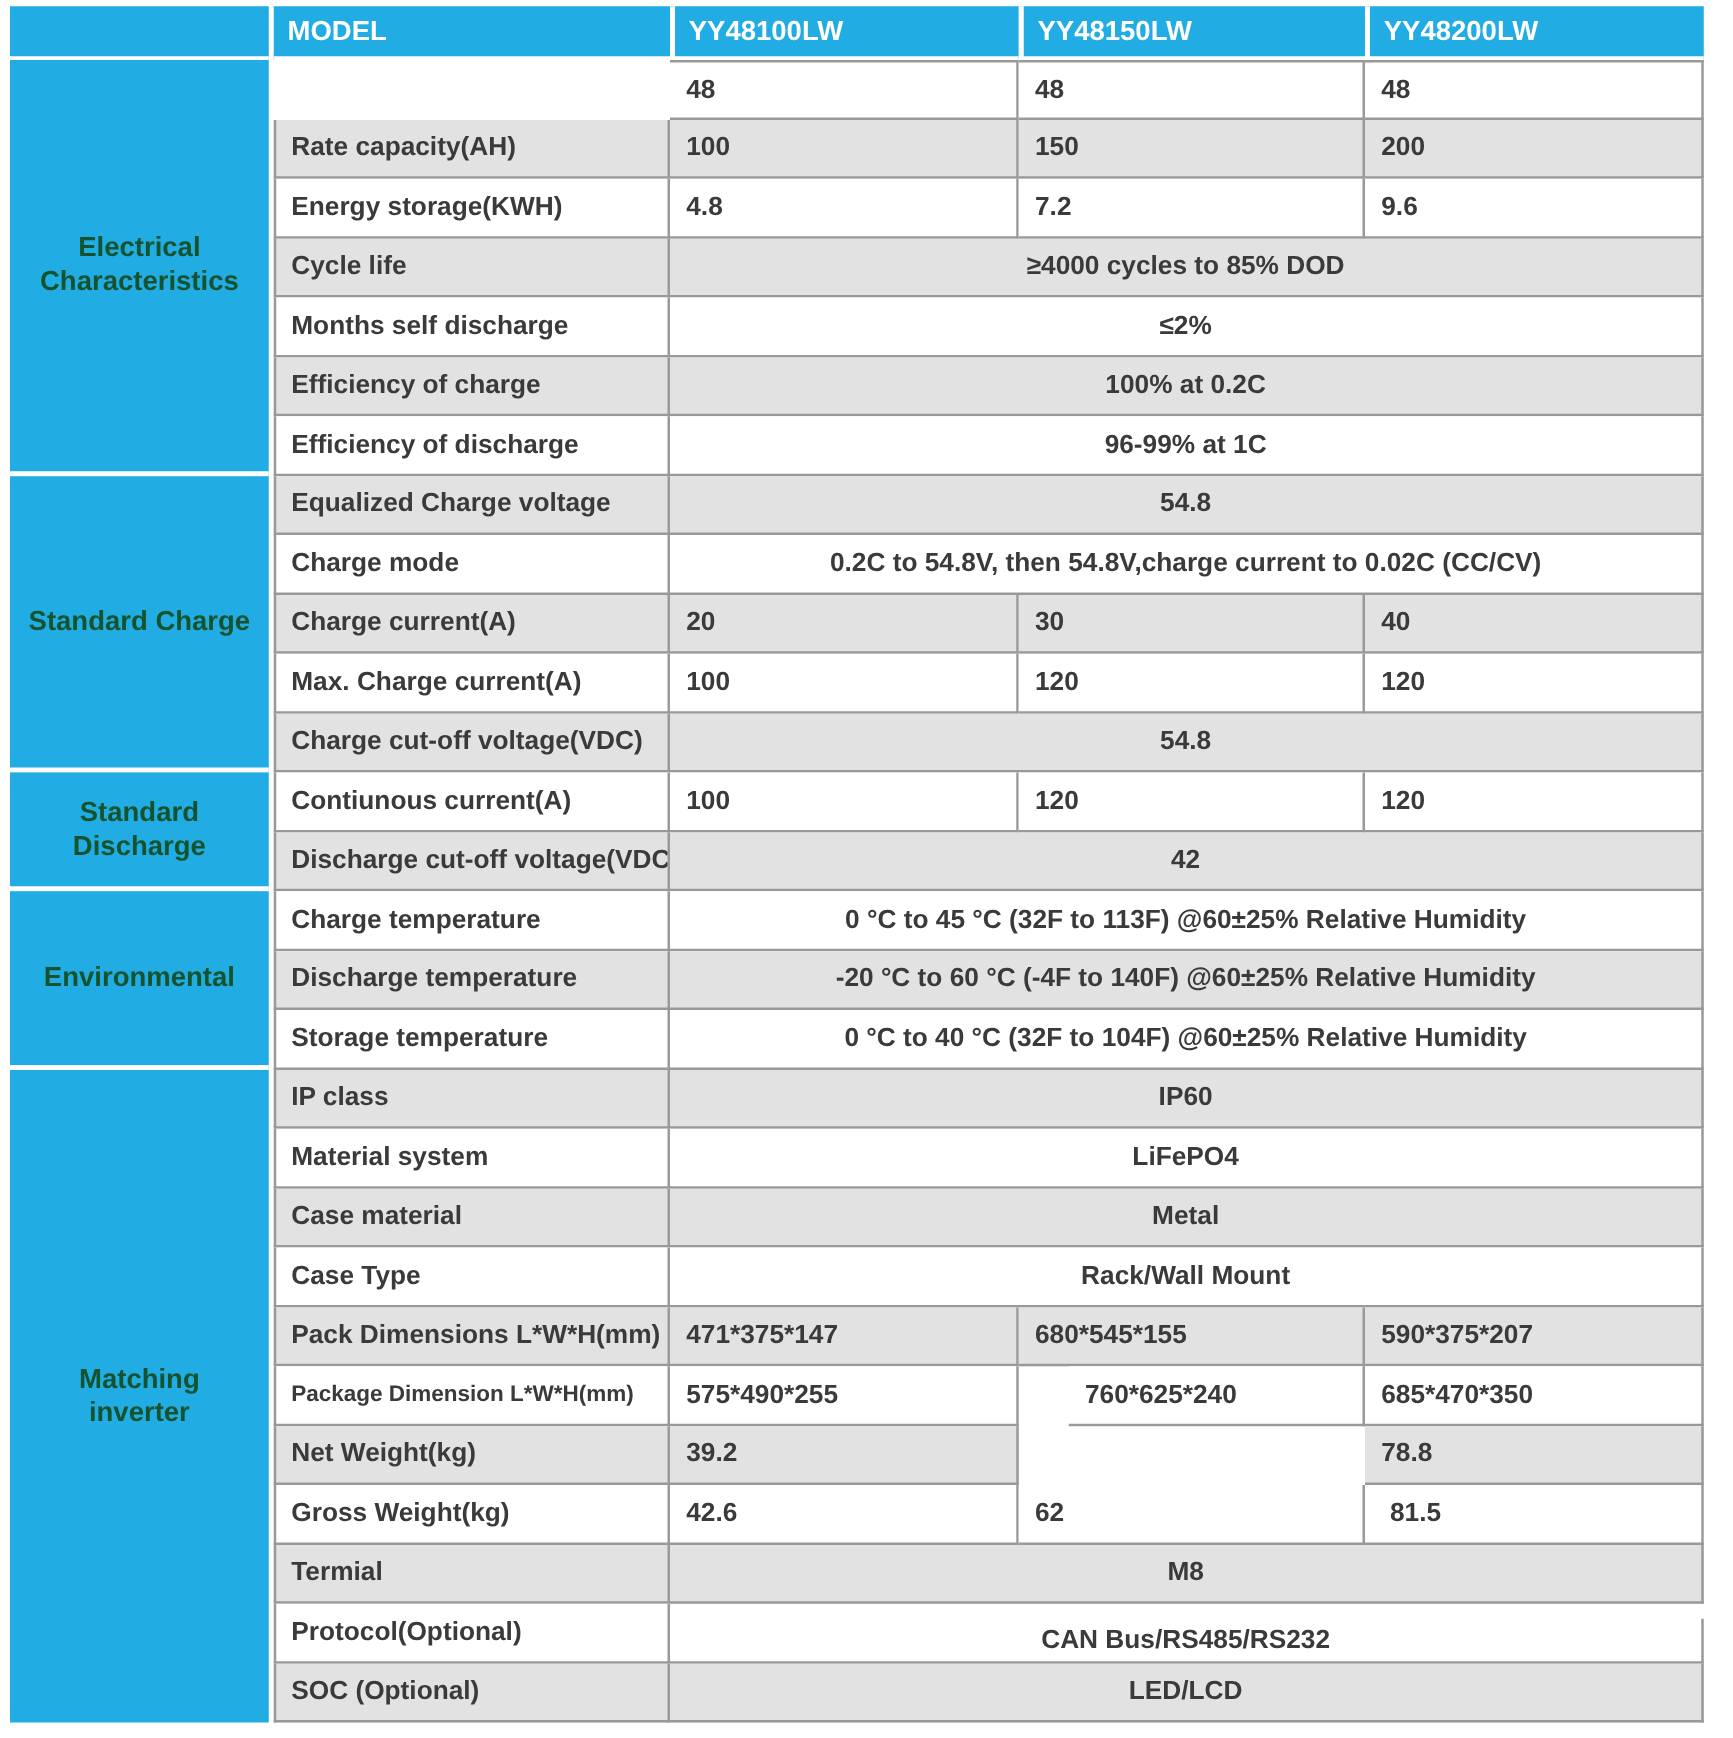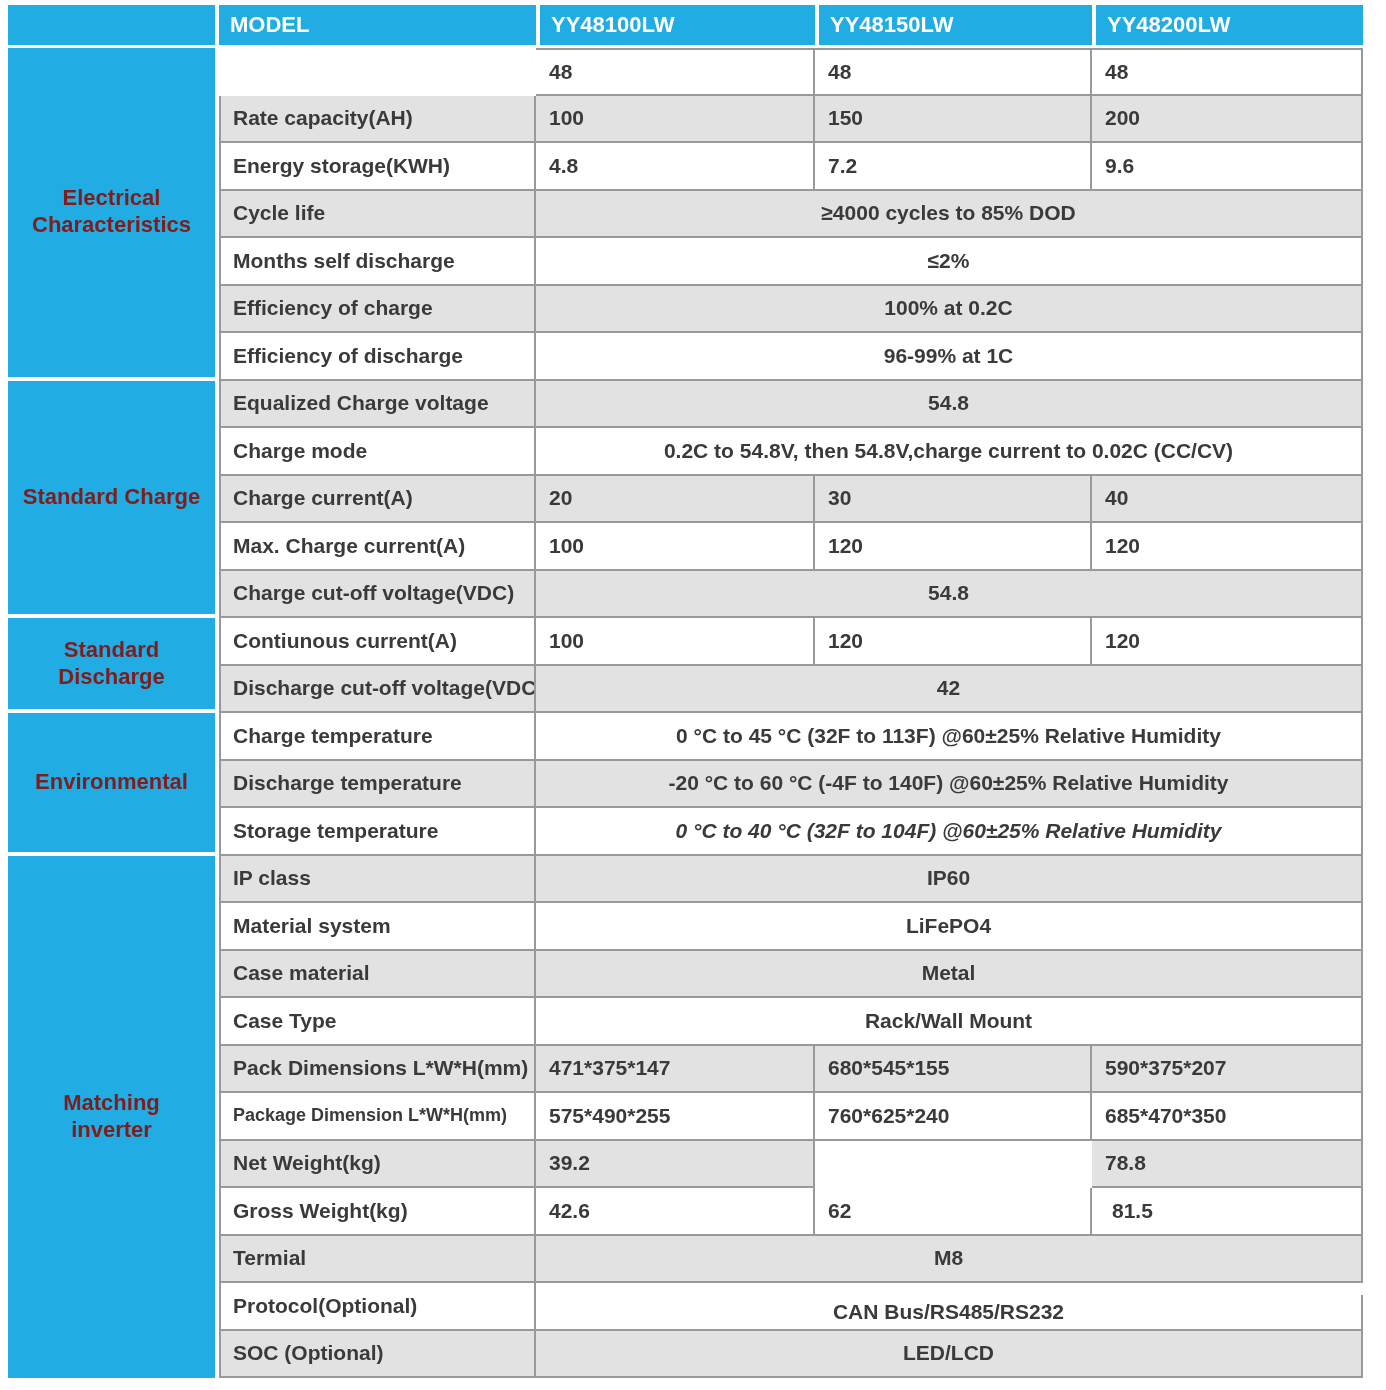--- a/index.html
+++ b/index.html
@@ -34,21 +34,21 @@
     padding-left:11px;border-bottom:3px solid #fff;
     white-space:nowrap;overflow:hidden;
   }
   .hc3{grid-column:3;}
   .hc4{grid-column:4;}
   .hc5{grid-column:5;}
   .hc6{grid-column:6;}
   .hsep{border-left:4px solid #fff;}
   
   .sec{
-    grid-column:1;background:var(--cyan);color:#7f1d1d;
+    grid-column:1;background:var(--cyan);color:#14532d;
     font-size:22px;line-height:1.22;text-align:center;
     display:flex;align-items:center;justify-content:center;
     padding:0 14px;border-bottom:4px solid #fff;
   }
   .sec.last{border-bottom:none;}
   
   .cell{
     display:flex;align-items:center;
     border-right:2px solid var(--bd);
     border-bottom:2px solid var(--bd);
@@ -114,36 +114,36 @@
     <div class="cell val white" style="grid-area: 14 / 4;">100</div>
     <div class="cell val white" style="grid-area: 14 / 5;">120</div>
     <div class="cell val white" style="grid-area: 14 / 6;">120</div>
     <div class="cell lbl gray" style="grid-row: 15;">Discharge cut-off voltage(VDC)</div>
     <div class="cell spanv gray" style="grid-area: 15 / 4 / auto / span 3;">42</div>
     <div class="cell lbl white" style="grid-row: 16;">Charge temperature</div>
     <div class="cell spanv white" style="grid-area: 16 / 4 / auto / span 3;">0 °C to 45 °C (32F to 113F) @60±25% Relative Humidity</div>
     <div class="cell lbl gray" style="grid-row: 17;">Discharge temperature</div>
     <div class="cell spanv gray" style="grid-area: 17 / 4 / auto / span 3;">-20 °C to 60 °C (-4F to 140F) @60±25% Relative Humidity</div>
     <div class="cell lbl white" style="grid-row: 18;">Storage temperature</div>
-    <div class="cell spanv white" style="grid-area: 18 / 4 / auto / span 3; font-style: italic;">0 °C to 40 °C (32F to 104F) @60±25% Relative Humidity</div>
+    <div class="cell spanv white" style="grid-area: 18 / 4 / auto / span 3;">0 °C to 40 °C (32F to 104F) @60±25% Relative Humidity</div>
     <div class="cell lbl gray" style="grid-row: 19;">IP class</div>
     <div class="cell spanv gray" style="grid-area: 19 / 4 / auto / span 3;">IP60</div>
     <div class="cell lbl white" style="grid-row: 20;">Material system</div>
     <div class="cell spanv white" style="grid-area: 20 / 4 / auto / span 3;">LiFePO4</div>
     <div class="cell lbl gray" style="grid-row: 21;">Case material</div>
     <div class="cell spanv gray" style="grid-area: 21 / 4 / auto / span 3;">Metal</div>
     <div class="cell lbl white" style="grid-row: 22;">Case Type</div>
     <div class="cell spanv white" style="grid-area: 22 / 4 / auto / span 3;">Rack/Wall Mount</div>
     <div class="cell lbl gray" style="grid-row: 23;">Pack Dimensions L*W*H(mm)</div>
     <div class="cell val gray" style="grid-area: 23 / 4;">471*375*147</div>
     <div class="cell val gray" style="grid-area: 23 / 5;">680*545*155</div>
     <div class="cell val gray" style="grid-area: 23 / 6;">590*375*207</div>
     <div class="cell lbl white small" style="grid-row: 24;">Package Dimension L*W*H(mm)</div>
     <div class="cell val white" style="grid-area: 24 / 4;">575*490*255</div>
-    <div class="cell val white" style="grid-area: 24 / 5;">760*625*240</div>
+    <div class="cell val white" style="grid-area: 24 / 5; margin-left: 40px;">760*625*240</div>
     <div class="cell val white" style="grid-area: 24 / 6;">685*470*350</div>
     <div class="cell lbl gray" style="grid-row: 25;">Net Weight(kg)</div>
     <div class="cell val gray" style="grid-area: 25 / 4;">39.2</div>
     <div class="cell val gray" style="grid-area: 25 / 6;">78.8</div>
     <div class="cell lbl white" style="grid-row: 26;">Gross Weight(kg)</div>
     <div class="cell val white" style="grid-area: 26 / 4;">42.6</div>
     <div class="cell val white" style="grid-area: 26 / 5;">62</div>
     <div class="cell val white" style="grid-area: 26 / 6; padding-left: 20px;">81.5</div>
     <div class="cell lbl gray" style="grid-row: 27;">Termial</div>
     <div class="cell spanv gray" style="grid-area: 27 / 4 / auto / span 3;">M8</div>

